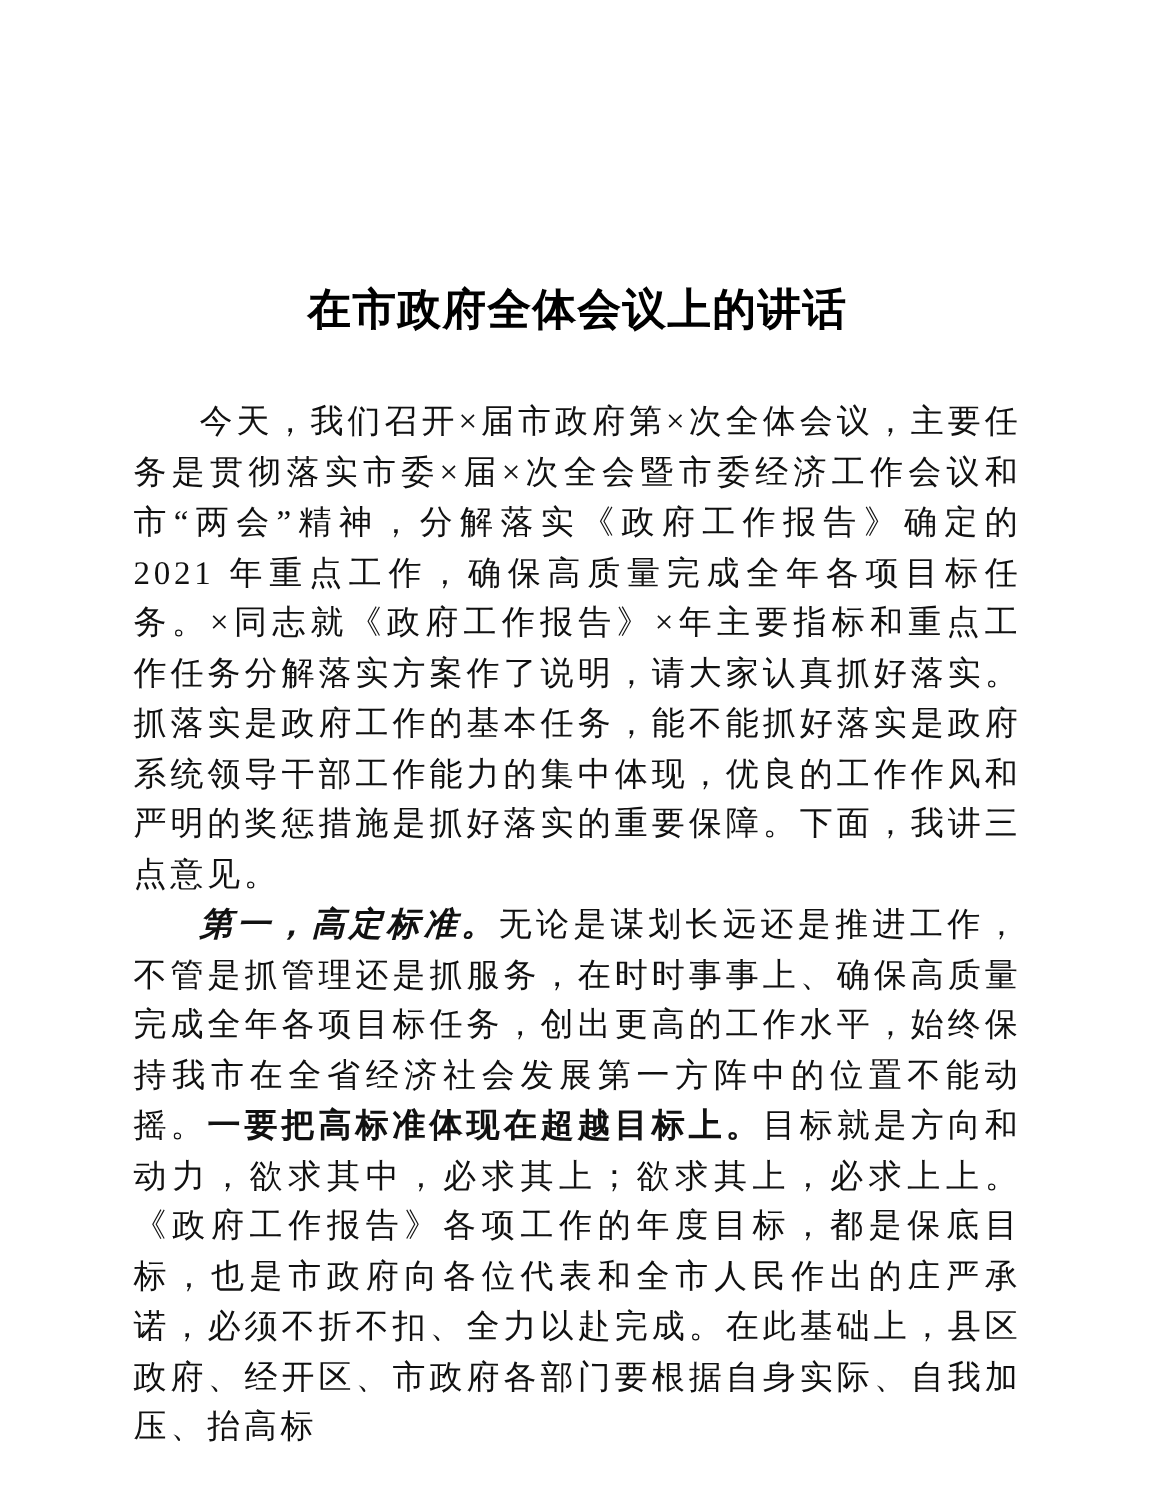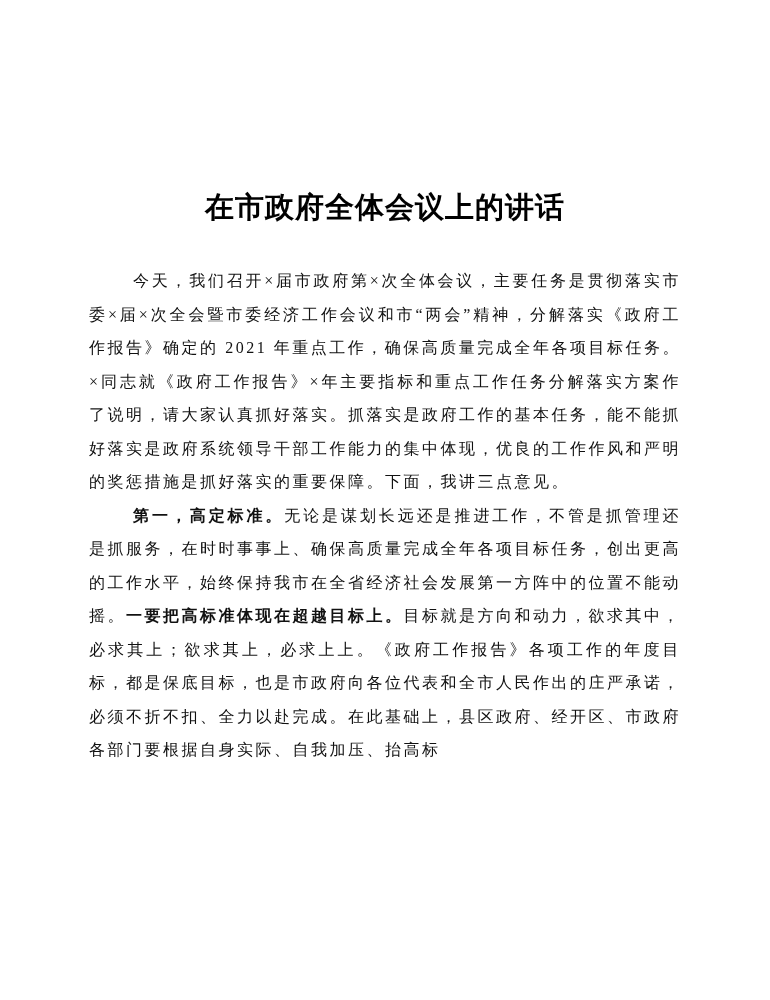--- a/index.html
+++ b/index.html
@@ -26,34 +26,35 @@
     font-size: 29px;
     line-height: 33px;
     letter-spacing: 1px;
     color: #000000;
   }
   .doc-body {
     margin: 40px 89px 0 89px;
   }
   .para {
     margin: 0;
-    font-size: 16px;
+    font-size: 22px;
     line-height: 33.5px;
     letter-spacing: 2.5px;
     text-align: justify;
     text-justify: inter-ideograph;
     text-indent: 44px;
     color: #111111;
   }
   .run-normal {
     font-weight: normal;
   }
   .run-hei-bold {
     font-weight: bold;
     font-family: "Liberation Sans", "DejaVu Sans", sans-serif;
+    font-style: italic;
   }
   .run-fang-bold {
     font-weight: bold;
   }
 </style>
 </head>
 <body>
 
 <div class="page">
   <h1 class="doc-title">在市政府全体会议上的讲话</h1>

